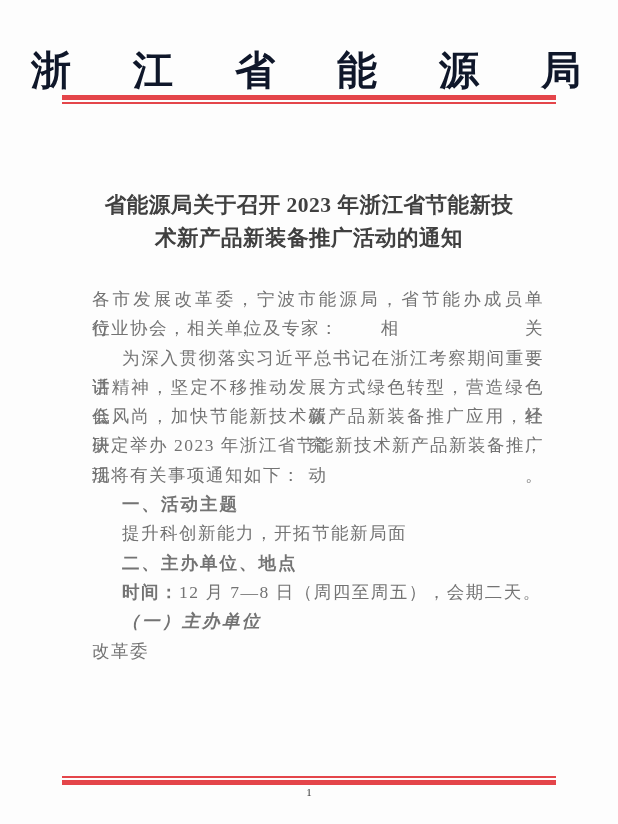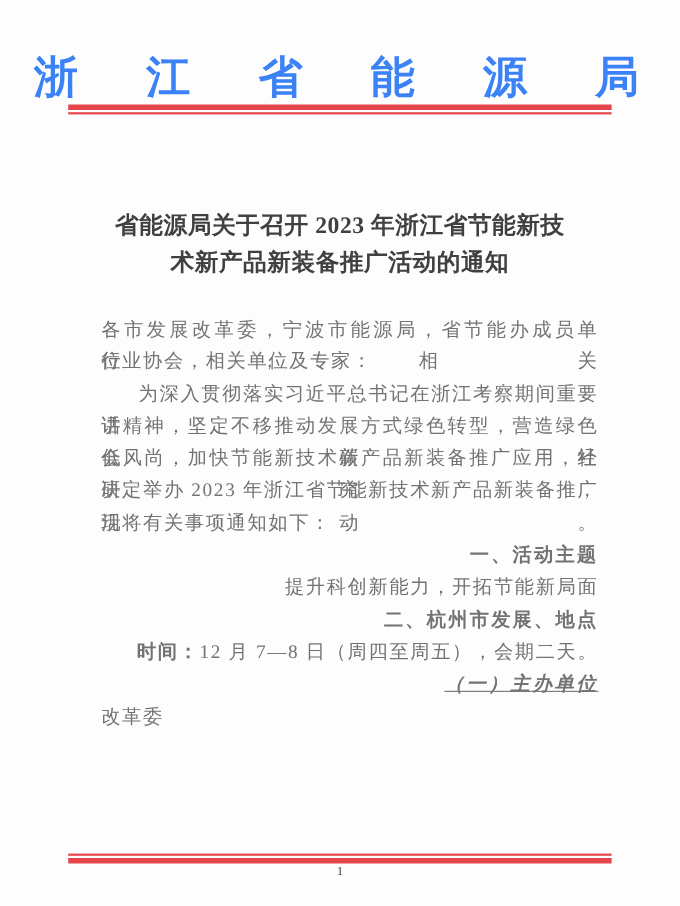--- a/index.html
+++ b/index.html
@@ -10,21 +10,21 @@
     background:#fdfdfd;
     overflow:hidden;
     font-family:"Liberation Serif","DejaVu Serif",serif;
     color:#262626;
   }
   
   .letterhead{
     position:absolute;top:47px;left:0;right:0;
     text-align:center;
     font-size:40px;line-height:48px;font-weight:bold;
-    color:#3b82f6;
+    color:#0f172a;
     letter-spacing:26px;padding-left:20px;
     white-space:nowrap;
   }
   .rule{position:absolute;left:62px;width:494px;}
   .rule .thick{height:5px;background:#e4454a;}
   .rule .gap{height:2px;background:transparent;}
   .rule .thin{height:2px;background:#e4454a;}
   .head-rule{top:95px;}
   .foot-rule{top:776px;}
   
@@ -44,23 +44,23 @@
     letter-spacing:1.5px;
     white-space:nowrap;
     overflow:visible;
   }
   .full{
     white-space:normal;
     text-align:justify;
     text-align-last:justify;
     -moz-text-align-last:justify;
   }
-  .ind{text-indent:30px;text-align:right;}
+  .ind{text-indent:30px;}
   .hei{font-family:"Liberation Sans","DejaVu Sans",sans-serif;font-weight:bold;letter-spacing:2px;}
-  .kai{font-weight:bold;font-style:italic;letter-spacing:2.5px;text-decoration:underline;}
+  .kai{font-weight:bold;font-style:italic;letter-spacing:2.5px;}
   .lbl{font-family:Liberation Mono, monospace;font-weight:bold;}
   
   .page-num{
     position:absolute;top:786px;left:0;right:0;
     text-align:center;
     font-size:11px;color:#3a3a3a;
   }
 </style>
 </head>
 <body>
@@ -83,21 +83,21 @@
   <div class="body-block">
     <div class="l full">各市发展改革委，宁波市能源局，省节能办成员单位，相关</div>
     <div class="l">行业协会，相关单位及专家：</div>
     <div class="l full ind">为深入贯彻落实习近平总书记在浙江考察期间重要讲</div>
     <div class="l full">话精神，坚定不移推动发展方式绿色转型，营造绿色低碳社</div>
     <div class="l full">会风尚，加快节能新技术新产品新装备推广应用，经研究，</div>
     <div class="l full">决定举办 2023 年浙江省节能新技术新产品新装备推广活动。</div>
     <div class="l">现将有关事项通知如下：</div>
     <div class="l ind hei">一、活动主题</div>
     <div class="l ind">提升科创新能力，开拓节能新局面</div>
-    <div class="l ind hei">二、杭州市发展、地点</div>
+    <div class="l ind hei">二、主办单位、地点</div>
     <div class="l ind"><span class="lbl">时间：</span><span>12 月 7—8 日（周四至周五），会期二天。</span></div>
     <div class="l ind kai">（一）主办单位</div>
     <div class="l">改革委</div>
   </div>
 
   <div class="rule foot-rule">
     <div class="thin"></div>
     <div class="gap"></div>
     <div class="thick"></div>
   </div>

